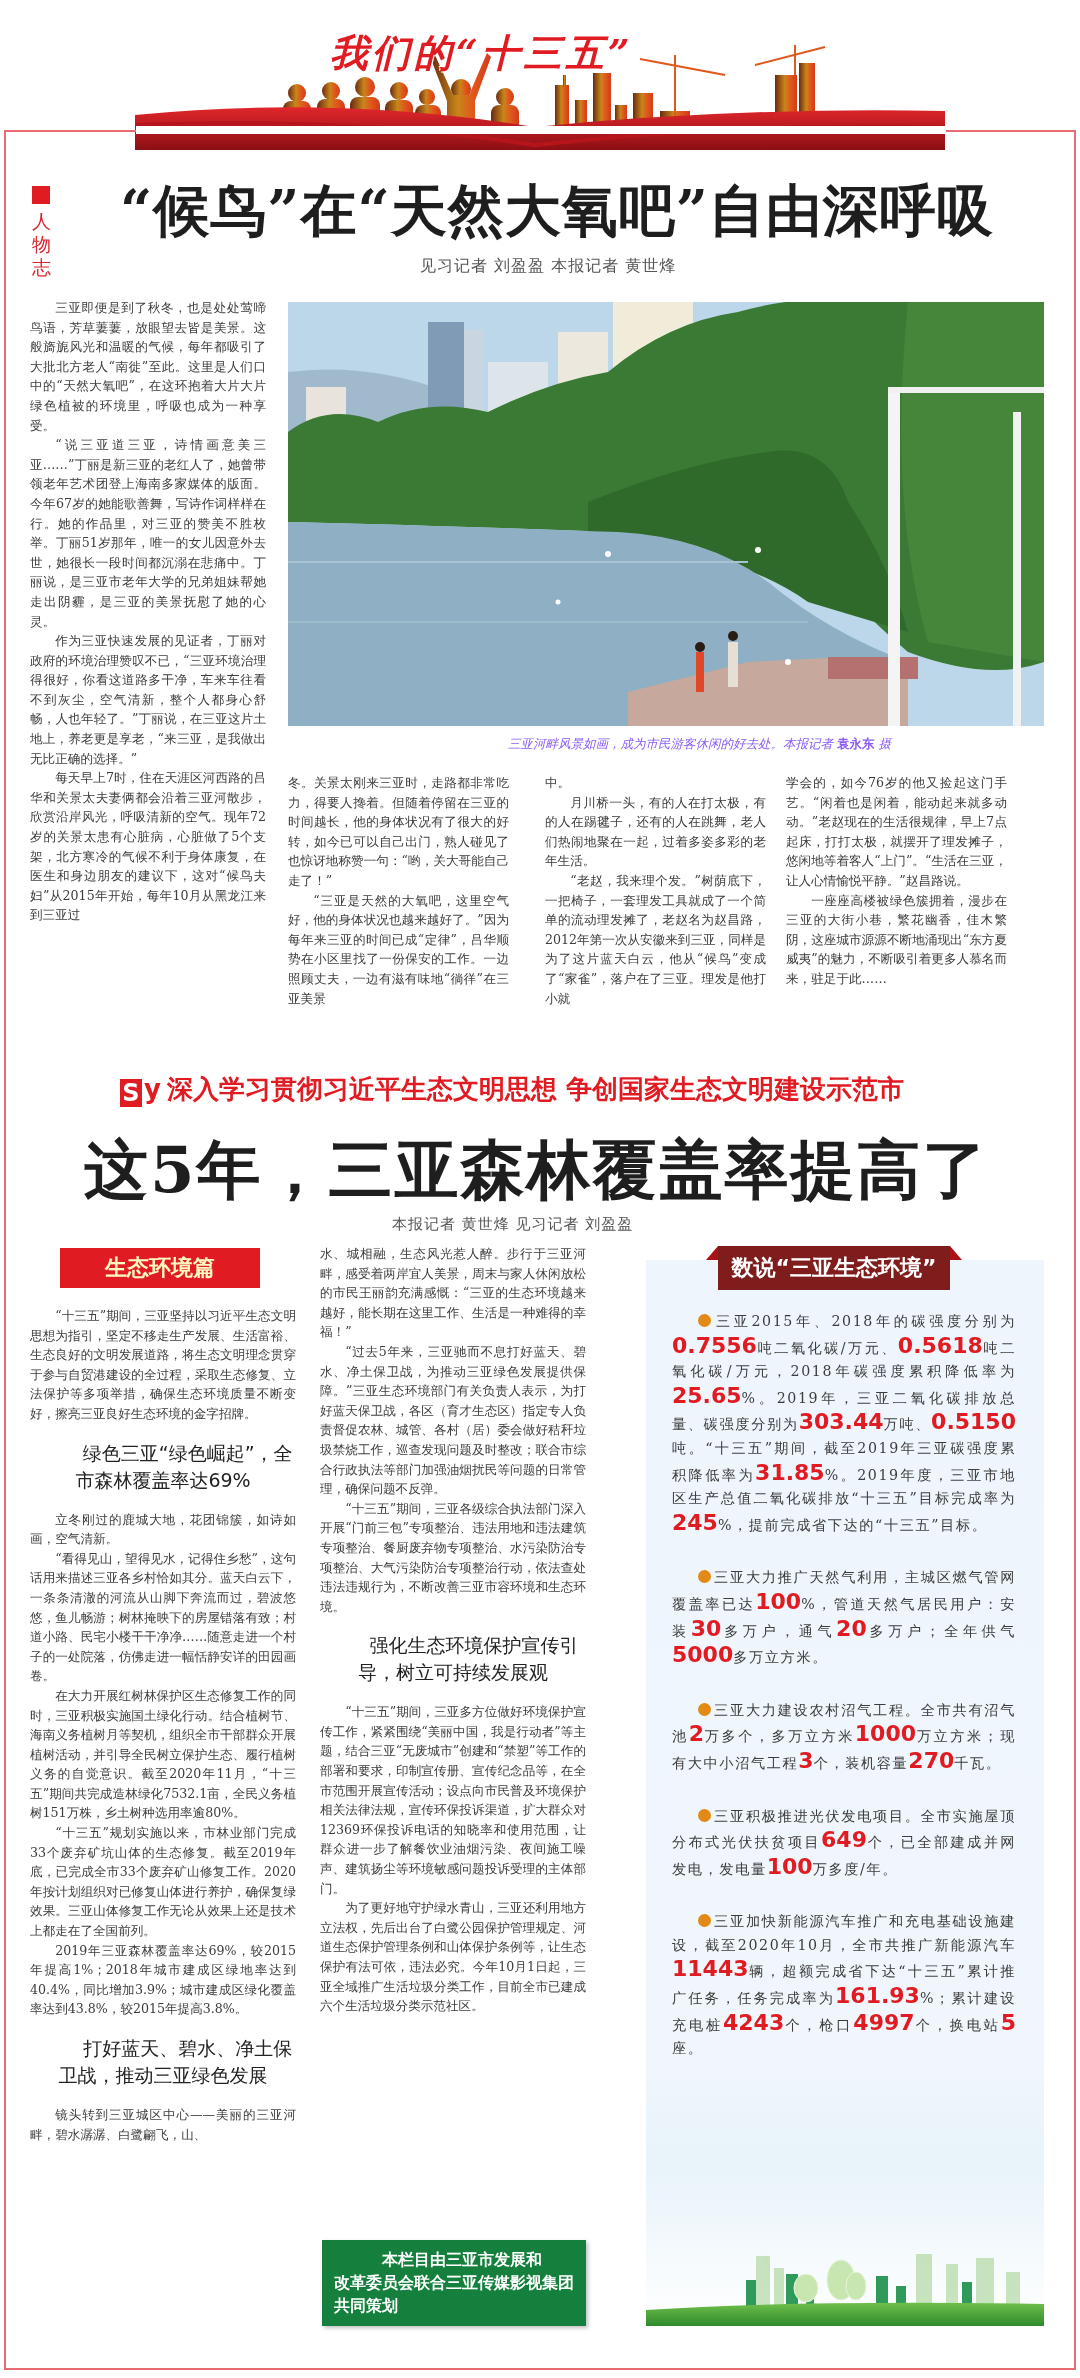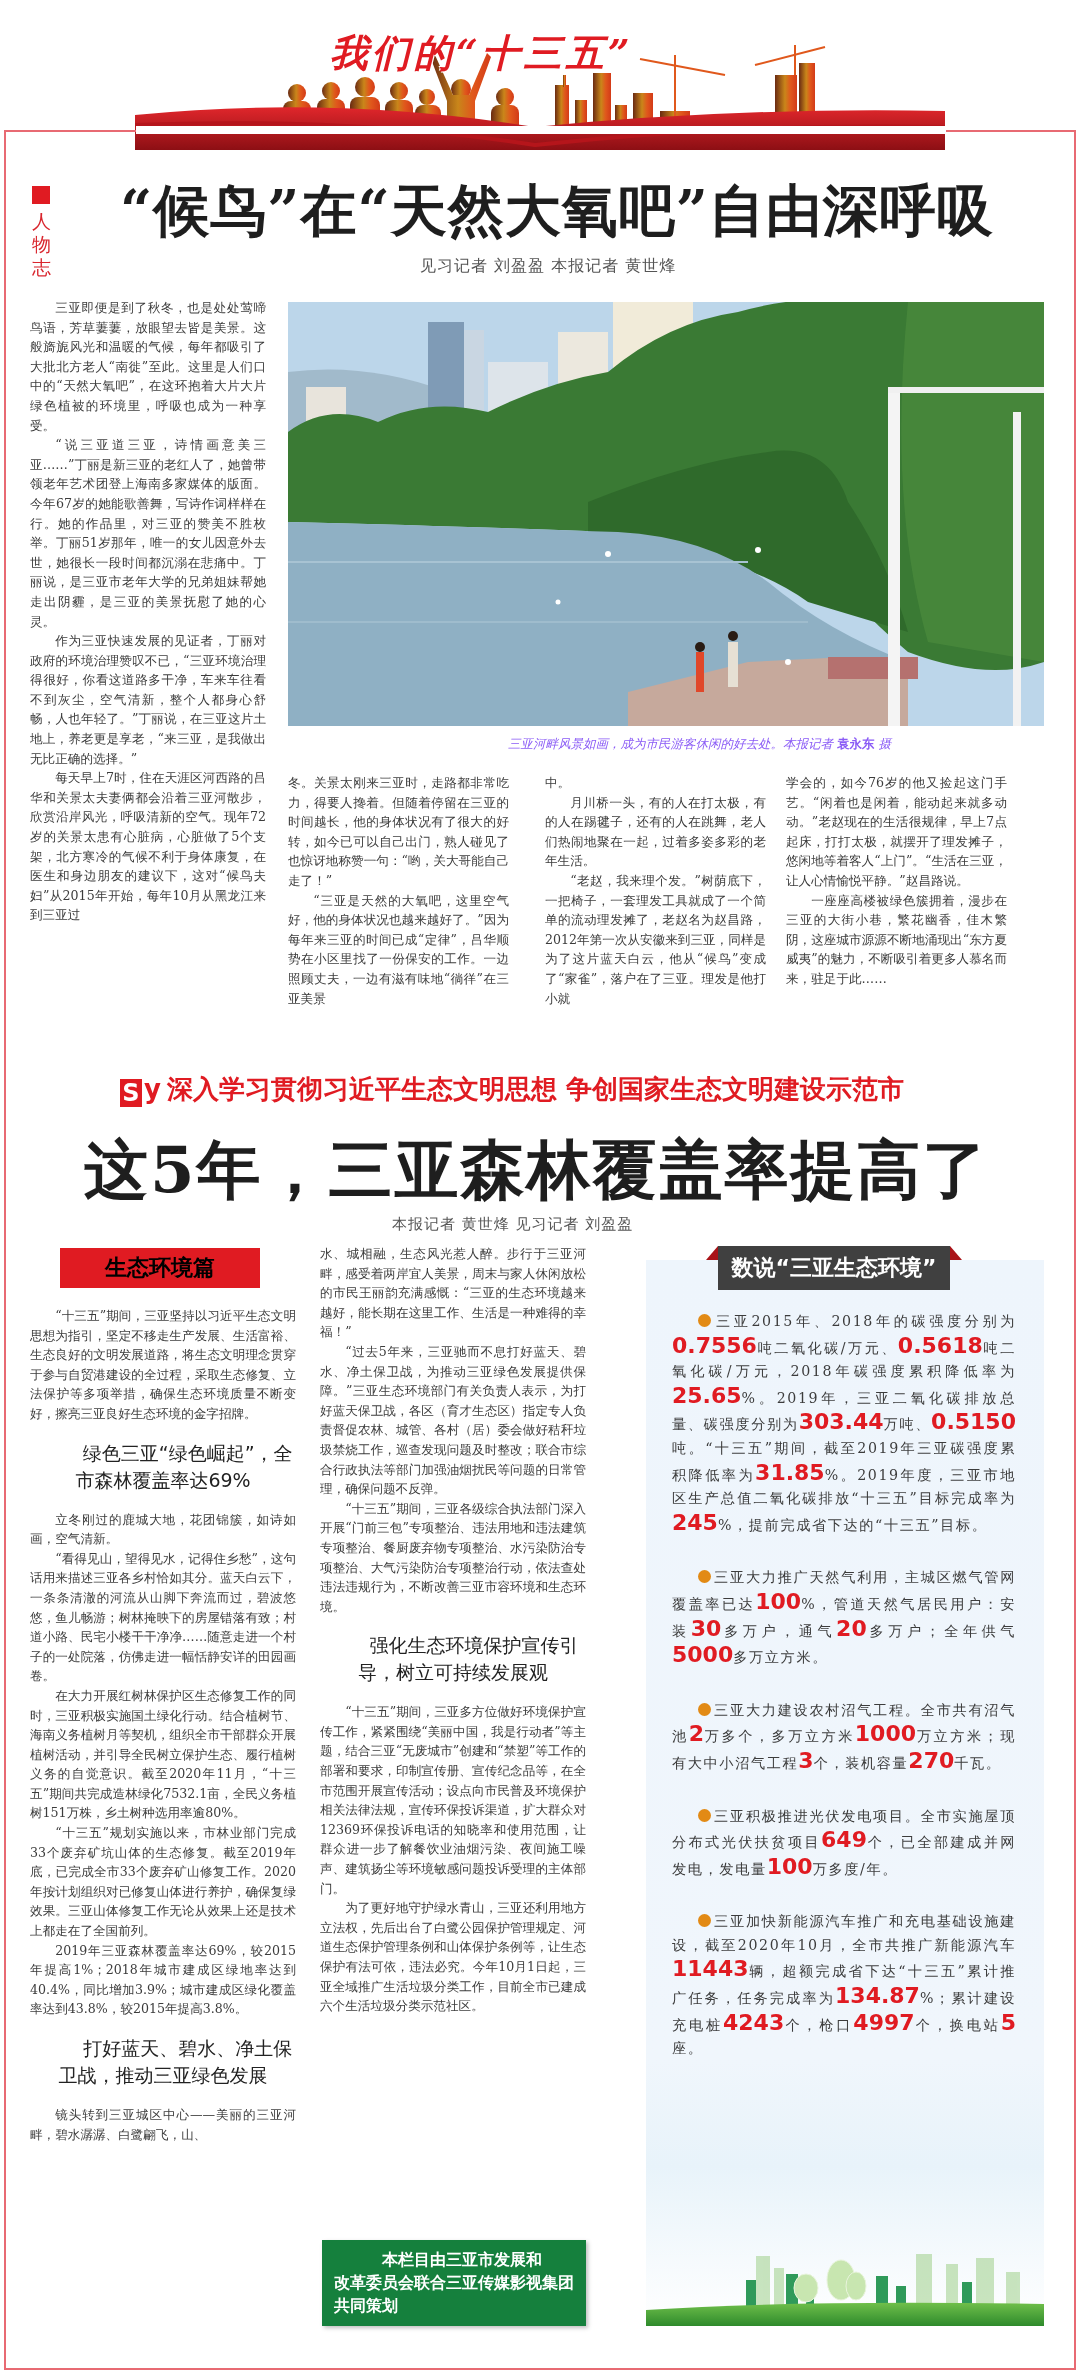--- a/index.html
+++ b/index.html
@@ -59,21 +59,21 @@
     line-height: 28px; text-align: center; vertical-align: -3px; margin-right: 2px;
   }
   .slogan .logo-y { color: #e01b22; margin-right: 6px; }
   .headline2 {
     position: absolute; left: 84px; top: 1130px; white-space: nowrap;
     font-size: 64px; line-height: 80px; font-weight: bold; color: #1e1e1e; font-family: "DejaVu Serif", serif; letter-spacing: 2px;
   }
   .byline2 { position: absolute; left: 392px; top: 1215px; font-size: 15px; color: #555; font-family: "DejaVu Sans", sans-serif; letter-spacing: 1px; }
 
   .red-label {
-    position: absolute; background: #e01b22; color: #000000; font-family: "DejaVu Sans", sans-serif; font-weight: bold;
+    position: absolute; background: #e01b22; color: #fef9c3; font-family: "DejaVu Sans", sans-serif; font-weight: bold;
     text-align: center;
   }
   .lbl-eco { left: 60px; top: 1248px; width: 200px; height: 40px; font-size: 22px; line-height: 40px; }
 
   .col-e { position: absolute; left: 30px; top: 1306px; width: 266px; }
   .col-f { position: absolute; left: 320px; top: 1244px; width: 266px; }
   .sub-head { font-family: "DejaVu Sans", sans-serif; font-weight: normal; color: #222; font-size: 19px; line-height: 27px; text-indent: 2.6em; margin: 16px 0 16px; text-align: center; }
   .sub-head.nei { text-indent: 2.2em; }
 
   .footnote-box {
@@ -83,21 +83,21 @@
   }
   .footnote-box span { display: block; text-indent: 3em; }
 
   
   .data-panel {
     position: absolute; left: 646px; top: 1260px; width: 398px; height: 1066px;
     background: linear-gradient(180deg, #eef5fc 0%, #f0f6fc 75%, #e8f3fa 85%, #ffffff 100%);
   }
   .data-label-wrap { position: absolute; left: 706px; top: 1246px; width: 256px; height: 44px; }
   .data-label {
-    position: absolute; left: 12px; top: 0; width: 232px; height: 44px; background: #404040; color: #fff;
+    position: absolute; left: 12px; top: 0; width: 232px; height: 44px; background: #7f1d1d; color: #fff;
     font-family: "DejaVu Sans", sans-serif; font-weight: bold; font-size: 22px; line-height: 44px; text-align: center;
   }
   .data-label-wrap .ear-l { position: absolute; left: 0; top: 0; width: 0; height: 0; border-right: 12px solid #a91318; border-top: 14px solid transparent; }
   .data-label-wrap .ear-r { position: absolute; right: 0; top: 0; width: 0; height: 0; border-left: 12px solid #a91318; border-top: 14px solid transparent; }
 
   .data-list { position: absolute; left: 672px; top: 1310px; width: 344px; }
   .data-item { font-size: 14.2px; line-height: 23.6px; color: #3c3c3c; letter-spacing: 1.6px; text-align: justify; margin-bottom: 29px; }
   .data-item .bullet { display: inline-block; width: 13px; height: 13px; border-radius: 50%; background: #e28a15; margin-left: 26px; margin-right: 3px; vertical-align: -1px; }
   .data-item .num { color: #e01b22; font-family: "DejaVu Sans", sans-serif; font-size: 22px; font-weight: bold; letter-spacing: 0; }
 
@@ -278,21 +278,21 @@
   <div class="ear-l"></div>
   <div class="ear-r"></div>
   <div class="data-label">数说“三亚生态环境”</div>
 </div>
 
 <div class="data-list" id="data-list">
     <div class="data-item"><span class="bullet"></span><span>三亚2015年、2018年的碳强度分别为</span><span class="num">0.7556</span><span>吨二氧化碳/万元、</span><span class="num">0.5618</span><span>吨二氧化碳/万元，2018年碳强度累积降低率为</span><span class="num">25.65</span><span>%。2019年，三亚二氧化碳排放总量、碳强度分别为</span><span class="num">303.44</span><span>万吨、</span><span class="num">0.5150</span><span>吨。“十三五”期间，截至2019年三亚碳强度累积降低率为</span><span class="num">31.85</span><span>%。2019年度，三亚市地区生产总值二氧化碳排放“十三五”目标完成率为</span><span class="num">245</span><span>%，提前完成省下达的“十三五”目标。</span></div>
     <div class="data-item"><span class="bullet"></span><span>三亚大力推广天然气利用，主城区燃气管网覆盖率已达</span><span class="num">100</span><span>%，管道天然气居民用户：安装</span><span class="num">30</span><span>多万户，通气</span><span class="num">20</span><span>多万户；全年供气</span><span class="num">5000</span><span>多万立方米。</span></div>
     <div class="data-item"><span class="bullet"></span><span>三亚大力建设农村沼气工程。全市共有沼气池</span><span class="num">2</span><span>万多个，多万立方米</span><span class="num">1000</span><span>万立方米；现有大中小沼气工程</span><span class="num">3</span><span>个，装机容量</span><span class="num">270</span><span>千瓦。</span></div>
     <div class="data-item"><span class="bullet"></span><span>三亚积极推进光伏发电项目。全市实施屋顶分布式光伏扶贫项目</span><span class="num">649</span><span>个，已全部建成并网发电，发电量</span><span class="num">100</span><span>万多度/年。</span></div>
-    <div class="data-item"><span class="bullet"></span><span>三亚加快新能源汽车推广和充电基础设施建设，截至2020年10月，全市共推广新能源汽车</span><span class="num">11443</span><span>辆，超额完成省下达“十三五”累计推广任务，任务完成率为</span><span class="num">134.87</span><span>%；累计建设充电桩</span><span class="num">4243</span><span>个，枪口</span><span class="num">4997</span><span>个，换电站</span><span class="num">5</span><span>座。</span></div>
+    <div class="data-item"><span class="bullet"></span><span>三亚加快新能源汽车推广和充电基础设施建设，截至2020年10月，全市共推广新能源汽车</span><span class="num">11443</span><span>辆，超额完成省下达“十三五”累计推广任务，任务完成率为</span><span class="num">161.93</span><span>%；累计建设充电桩</span><span class="num">4243</span><span>个，枪口</span><span class="num">4997</span><span>个，换电站</span><span class="num">5</span><span>座。</span></div>
   </div>
 
 <svg class="cityscape" viewBox="0 0 398 80" preserveAspectRatio="none">
   <defs>
     <linearGradient id="grass" x1="0" x2="0" y1="0" y2="1">
       <stop offset="0" stop-color="#6fbf4a"></stop>
         <stop offset="1" stop-color="#2e8a2c"></stop>
     </linearGradient>
   </defs>
   <g opacity="0.55" fill="#9fd08a">

